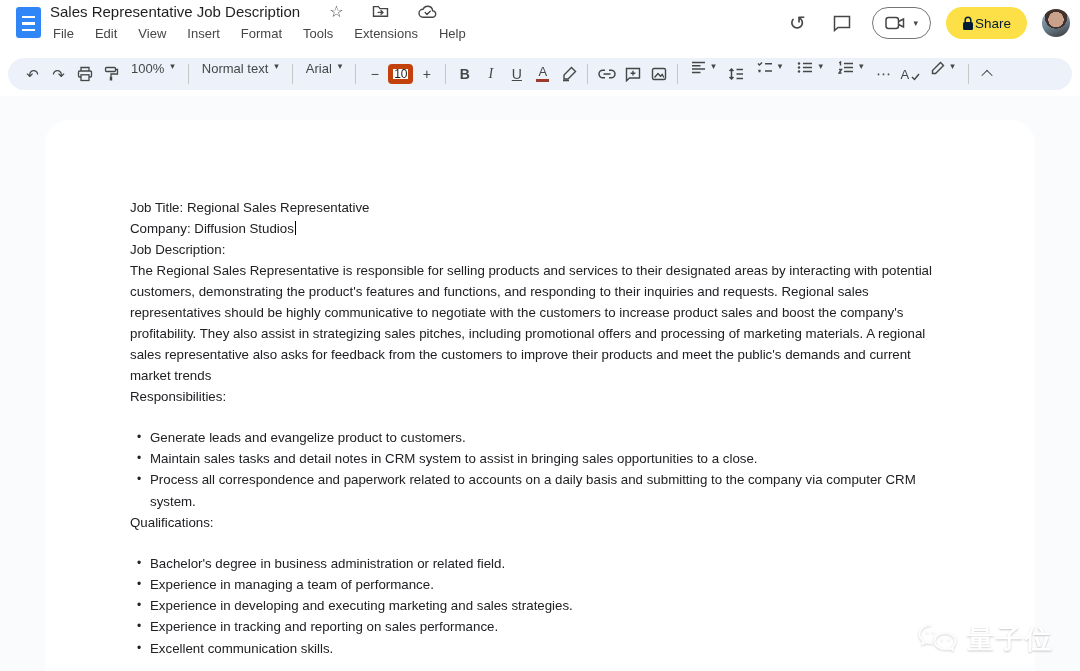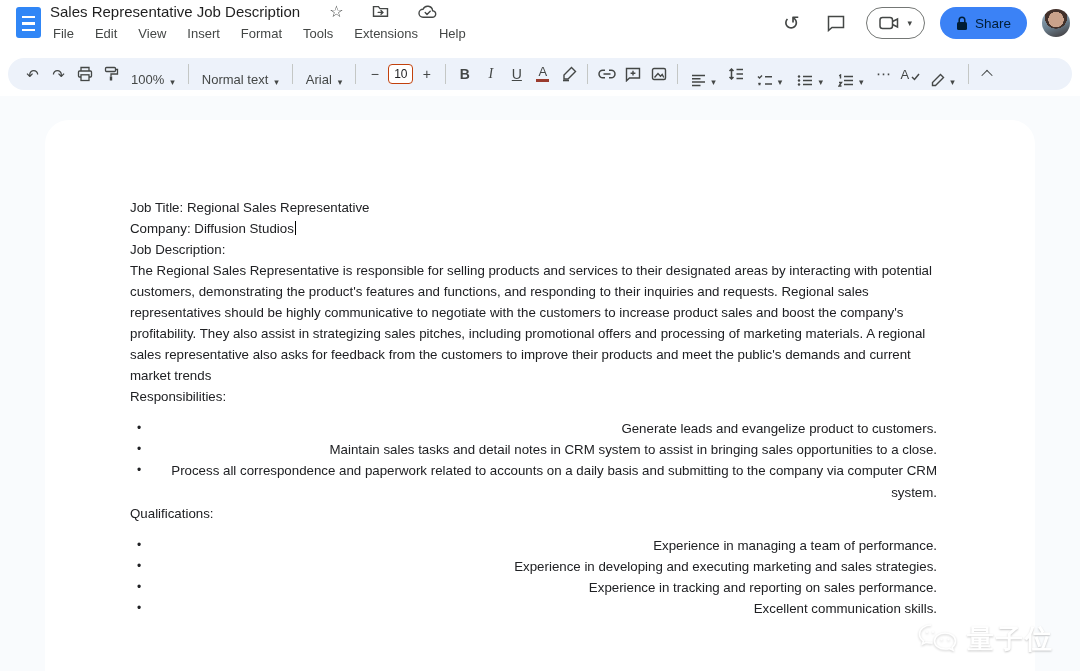--- a/index.html
+++ b/index.html
@@ -17,42 +17,42 @@
   .title-icon { color:#444746; font-size:16px; line-height:16px; display:flex; align-items:center; cursor:pointer; }
   .menu-row { position:absolute; left:51px; top:25px; display:flex; gap:17px; }
   .menu-item { font-size:13px; color:#444746; cursor:pointer; padding:1px 2px; border-radius:4px; }
 
   .header-right { position:absolute; right:10px; top:7px; display:flex; align-items:center; gap:15px; }
   .hdr-icon-btn { width:30px; height:30px; display:flex; align-items:center; justify-content:center;
     color:#444746; cursor:pointer; border-radius:50%; }
   .glyph-history { font-size:20px; line-height:20px; }
   .video-pill { height:32px; border:1px solid #747775; border-radius:16px; display:flex;
     align-items:center; padding:0 12px; gap:8px; color:#444746; cursor:pointer; background:#fff; }
-  .share-btn { height:32px; background:#3b82f6; border:none; border-radius:16px; display:flex;
-    align-items:center; padding:0 16px; gap:7px; cursor:pointer; }
+  .share-btn { height:32px; background:#fde047; border:none; border-radius:16px; display:flex;
+    align-items:center; padding:0 16px; gap:1px; cursor:pointer; }
   .share-label { font-size:13.5px; font-weight:500; color:#001d35; }
   .avatar { width:28px; height:28px; border-radius:50%; cursor:pointer;
     background:
       radial-gradient(circle at 50% 38%, #caa28b 0 34%, transparent 35%),
       radial-gradient(circle at 50% 30%, #42302a 0 46%, transparent 47%),
       linear-gradient(160deg,#9fb6c6 0%, #6b7f8e 55%, #3c3434 100%); }
 
   .dd-arrow { font-size:9px; color:#444746; }
 
   
   .toolbar { position:absolute; top:58px; left:8px; right:8px; height:32px;
     background:#edf2fa; border-radius:16px; display:flex; align-items:center;
     padding:0 12px; gap:1px; }
   .tb-btn { min-width:25px; height:26px; border-radius:4px; display:flex; align-items:center;
     justify-content:center; color:#444746; cursor:pointer; font-size:14px; gap:4px; padding:0 3px; }
   .tb-glyph { font-size:15px; line-height:15px; }
   .tb-divider { width:1px; height:20px; background:#c4c7c5; margin:0 5px; }
-  .tb-dd { display:flex; align-items:flex-end; gap:6px; padding:0 7px; height:26px;
+  .tb-dd { display:flex; align-items:flex-start; gap:6px; padding:0 7px; height:26px;
     border-radius:4px; cursor:pointer; color:#444746; font-size:13px; }
-  .font-size-box { width:25px; height:20px; border:1px solid #c2410c; border-radius:4px;
+  .font-size-box { width:25px; height:20px; border:5px solid #c2410c; border-radius:4px;
     background:#fff; display:flex; align-items:center; justify-content:center;
     font-size:12px; color:#202124; cursor:text; }
   .tb-letter { font-size:14px; font-weight:700; color:#444746; }
   .tb-letter.italic { font-style:italic; font-weight:500; font-family:"Liberation Serif", serif; }
   .tb-letter.underline { text-decoration:underline; font-weight:500; }
   .text-color-a { display:flex; flex-direction:column; align-items:center; line-height:12px; }
   .text-color-a .bar { width:13px; height:3px; background:#9a3b2e; margin-top:1px; }
   .chevron-up { width:8px; height:8px; border-top:1.8px solid #444746; border-right:1.8px solid #444746;
     transform:rotate(-45deg) translate(-1px,1px); }
 
@@ -61,21 +61,21 @@
   .page { position:absolute; left:45px; right:45px; top:24px; bottom:-12px;
     background:#fff; border-radius:24px 24px 0 0; }
   .doc-content { position:absolute; left:85px; top:77px; right:98px;
     font-size:13.3px; line-height:21px; color:#202124; }
   .doc-content p { margin:0; }
   .heading { font-weight:400; }
   .sec-gap-lg { margin-top:26px; }
   .sec-gap { margin-top:17px; }
   .caret { display:inline-block; width:1.5px; height:14px; background:#000;
     vertical-align:-2px; margin-left:1px; }
-  ul.doc-list { list-style:none; margin-top:11px;text-align:right; }
+  ul.doc-list { list-style:none; margin-top:20px; }
   ul.doc-list li { position:relative; padding-left:20px; line-height:21.2px; }
   ul.doc-list li::before { content:"•"; position:absolute; left:7px; font-size:12px; }
 
   
   .watermark { position:absolute; right:26px; bottom:14px; display:flex; align-items:center;
     gap:8px; color:#fff; text-shadow:0 1px 2px rgba(0,0,0,0.22); pointer-events:none; }
   .watermark-text { font-size:27px; font-weight:600; letter-spacing:2px; }
 
   .icon-svg { display:block; }
 </style>
@@ -275,20 +275,21 @@
 
       <p class="heading sec-gap">Responsibilities:</p>
       <ul class="doc-list">
         <li>Generate leads and evangelize product to customers.</li>
         <li>Maintain sales tasks and detail notes in CRM system to assist in bringing sales opportunities to a close.</li>
         <li>Process all correspondence and paperwork related to accounts on a daily basis and submitting to the company via computer CRM system.</li>
       </ul>
 
       <p class="heading sec-gap">Qualifications:</p>
       <ul class="doc-list">
+        <li>Bachelor's degree in business administration or related field.</li>
         <li>Experience in managing a team of performance.</li>
         <li>Experience in developing and executing marketing and sales strategies.</li>
         <li>Experience in tracking and reporting on sales performance.</li>
         <li>Excellent communication skills.</li>
       </ul>
 
     </div>
   </div>
 </div>
 

